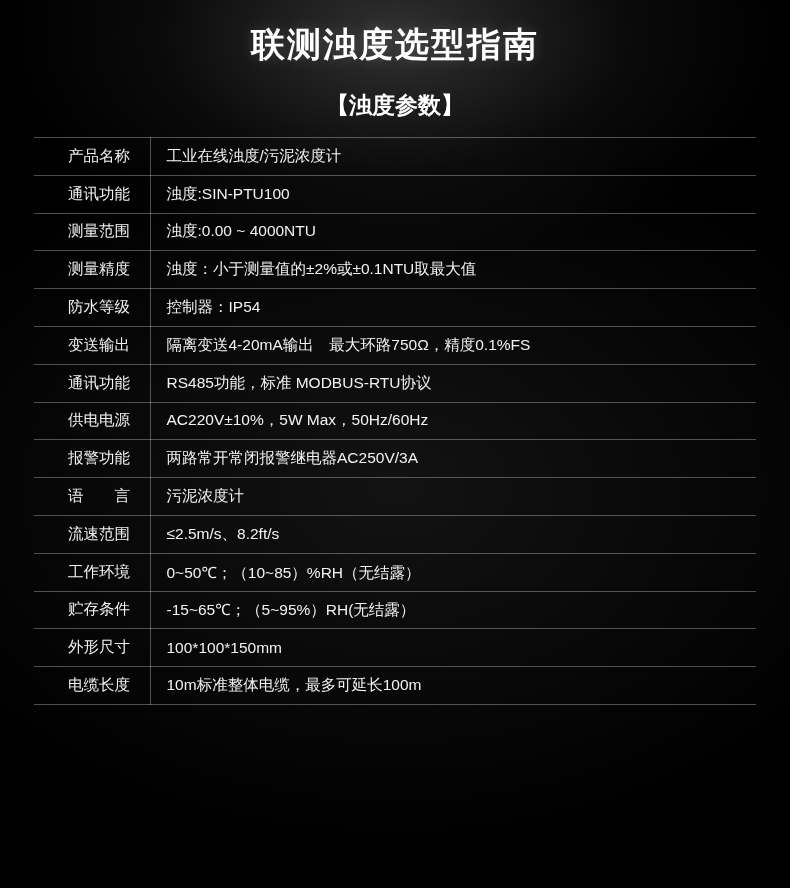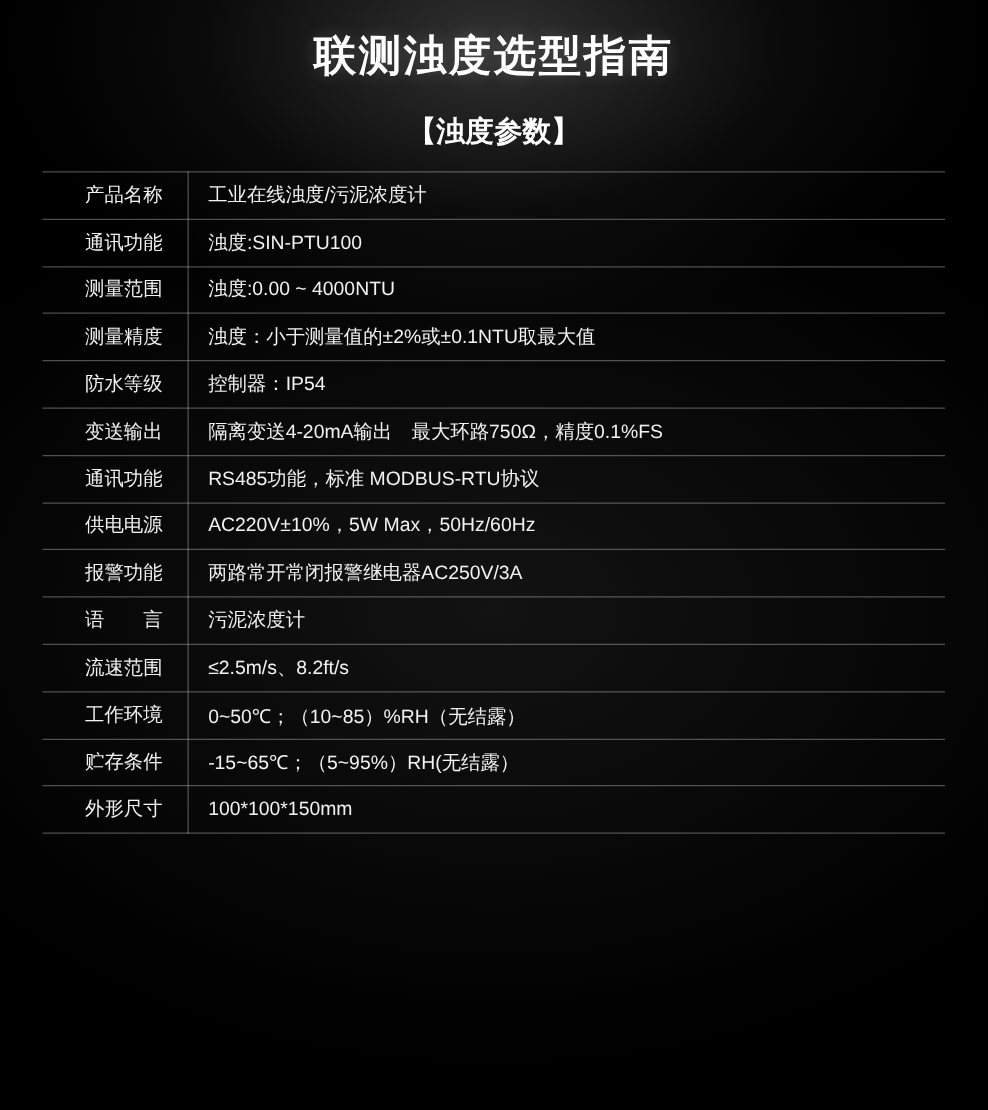--- a/index.html
+++ b/index.html
@@ -139,17 +139,21 @@
         <td class="value">0~50℃；（10~85）%RH（无结露）</td>
       </tr>
       <tr>
         <td class="label">贮存条件</td>
         <td class="value">-15~65℃；（5~95%）RH(无结露）</td>
       </tr>
       <tr>
         <td class="label">外形尺寸</td>
         <td class="value">100*100*150mm</td>
       </tr>
+      <tr>
+        <td class="label">电缆长度</td>
+        <td class="value">10m标准整体电缆，最多可延长100m</td>
+      </tr>
     </tbody>
   </table>
 
   <div class="bottom-fade"></div>
 </div>
 
 </body></html>

